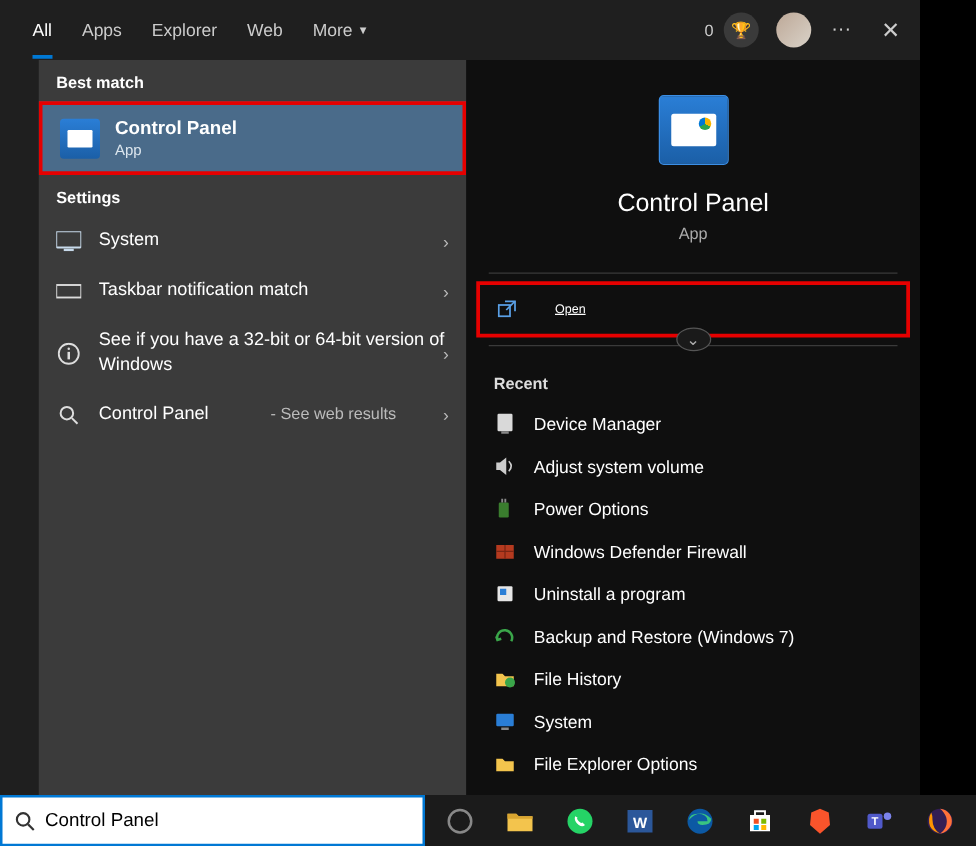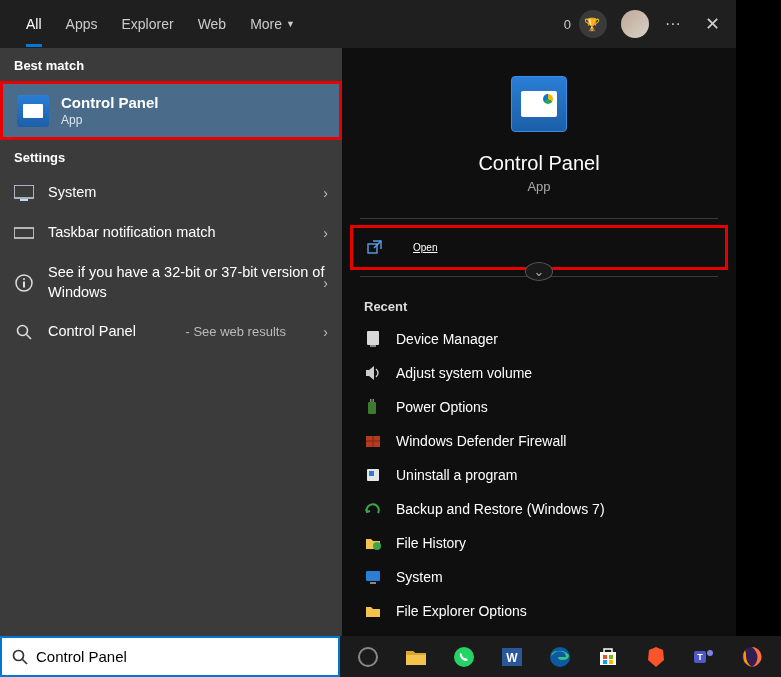--- a/index.html
+++ b/index.html
@@ -12,21 +12,21 @@
   .tab.active { color: #fff; }
   .tab.active::after { content: ''; position: absolute; bottom: 0; left: 12px; right: 12px; height: 3px; background: #0078d4; }
   .more-caret { margin-left: 4px; font-size: 9px; }
   .top-right { position: absolute; right: 8px; display: flex; align-items: center; gap: 6px; }
   .badge-num { color: #ccc; font-size: 13px; margin-right: 2px; }
   .trophy-circ { width: 28px; height: 28px; border-radius: 50%; background: #3a3a3a; display: flex; align-items: center; justify-content: center; color: #999; font-size: 13px; }
   .avatar { width: 28px; height: 28px; border-radius: 50%; background: linear-gradient(135deg,#bda897,#d9d2c8); margin-left: 8px; }
   .dots { color: #ccc; font-size: 16px; padding: 0 10px; cursor: pointer; }
   .close-x { color: #ccc; font-size: 18px; padding: 0 8px; cursor: pointer; }
 
-  .body-split { flex: 1; display: flex; min-height: 0; }
+  .body-split { flex: 1; display: flex; min-height: 0; margin-left: 31px; }
   .left-col { width: 342px; background: #3b3b3b; color: #fff; overflow: hidden; }
   .right-col { flex: 1; background: #0f0f0f; color: #fff; display: flex; flex-direction: column; overflow: hidden; }
 
   .sect-hdr { font-size: 13px; font-weight: 600; color: #fff; padding: 10px 14px 8px 14px; }
   .best-row { display: flex; align-items: center; gap: 12px; padding: 10px 14px; background: #4a6b8a; border: 3px solid #e60000; }
   .cp-icon { width: 32px; height: 32px; background: linear-gradient(#2a7ed6,#1b5fa7); border-radius: 3px; display:flex;align-items:center;justify-content:center; }
   .cp-icon-inner { width: 20px; height: 14px; background: #fff; border-radius: 1px; position: relative; }
   .best-title { font-size: 15px; font-weight: 600; }
   .best-sub { font-size: 12px; color: #dce6ee; margin-top: 2px; }
 
@@ -127,21 +127,21 @@
       </div>
 
       <div class="li-row">
         <span class="li-ic">
           <svg width="18" height="18" viewBox="0 0 18 18">
               <circle cx="9" cy="9" r="8" fill="none" stroke="#ddd" stroke-width="1.5"></circle>
               <circle cx="9" cy="5" r="1" fill="#ddd"></circle>
               <rect x="8" y="7.5" width="2" height="6" fill="#ddd"></rect>
             </svg>
         </span>
-        <span class="li-txt">See if you have a 32-bit or 37-bit version of Windows</span>
+        <span class="li-txt">See if you have a 32-bit or 64-bit version of Windows</span>
         <span class="chev">›</span>
       </div>
 
       <div class="li-row">
         <span class="li-ic">
           <svg width="16" height="16" viewBox="0 0 16 16">
               <circle cx="6.5" cy="6.5" r="5" fill="none" stroke="#ddd" stroke-width="1.6"></circle>
               <line x1="10.5" y1="10.5" x2="15" y2="15" stroke="#ddd" stroke-width="1.6"></line>
             </svg>
         </span>

